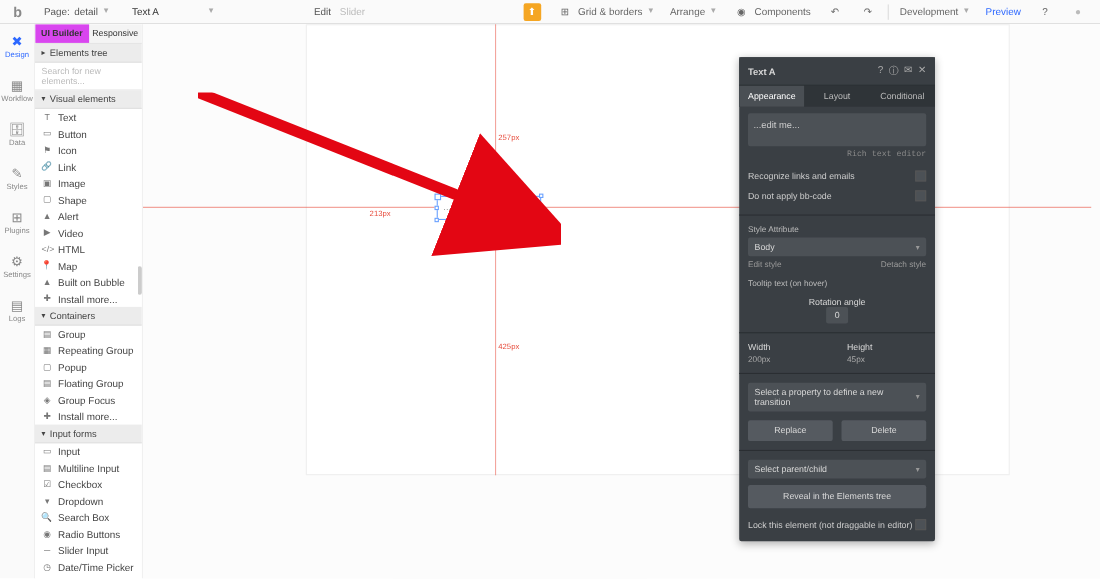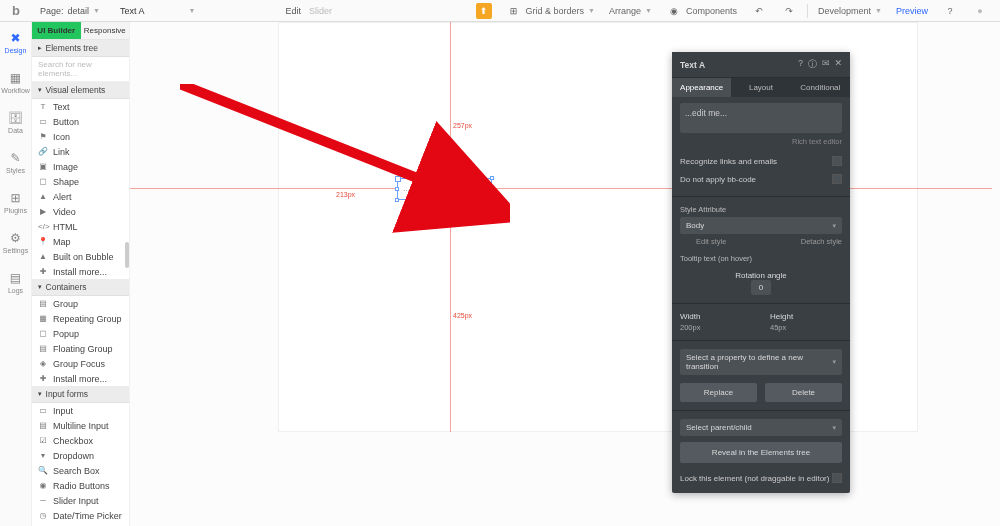--- a/index.html
+++ b/index.html
@@ -24,21 +24,21 @@
 .main { display:flex; height:504px; position:relative; }
 
 .leftnav { width:32px; background:#fafafa; border-right:1px solid #eee; display:flex; flex-direction:column; }
 .leftnav .nav-item { height:40px; display:flex; flex-direction:column; align-items:center; justify-content:center; font-size:7px; color:#888; cursor:pointer; gap:2px; }
 .leftnav .nav-item.active { color:#2d68ff; }
 .leftnav .nav-item .ico { font-size:12px; }
 
 .sidepanel { width:98px; background:#fff; border-right:1px solid #f0f0f0; font-size:9px; color:#444; overflow:hidden; position:relative; }
 .sidepanel .tabrow { display:flex; background:#f4f4f4; height:18px; font-size:8px; border-bottom:1px solid #e5e5e5; }
 .sidepanel .tabrow .tab { flex:1; text-align:center; line-height:18px; color:#333; }
-.sidepanel .tabrow .tab.active { background:#22c55e; font-weight:bold; }
+.sidepanel .tabrow .tab.active { background:#d946ef; font-weight:bold; }
 .sidepanel .section-hdr { background:#ececec; padding:3px 6px; font-size:8.5px; display:flex; align-items:center; gap:4px; border-bottom:1px solid #e0e0e0; }
 .sidepanel .section-hdr .tri { font-size:7px; }
 .sidepanel .search-row { padding:3px 6px; color:#bbb; font-size:8px; border-bottom:1px solid #f0f0f0; }
 .sidepanel .item-row { display:flex; align-items:center; gap:5px; padding:2.5px 6px; cursor:pointer; }
 .sidepanel .item-row .ico { width:10px; text-align:center; color:#777; font-size:8px; }
 
 .sidepanel-scroll { overflow-y:auto; height:calc(100% - 18px); }
 .vscroll { position:absolute; right:0; top:220px; width:4px; height:26px; background:#ccc; border-radius:2px; }
 
 .canvas-wrap { flex:1; position:relative; background:#fff; }
@@ -60,28 +60,28 @@
 .prop-panel { position:absolute; right:150px; top:30px; width:178px; background:#3a3f44; color:#d8d8d8; font-size:8.5px; border-radius:2px; box-shadow:0 2px 8px rgba(0,0,0,0.3); z-index:10; }
 .prop-header { display:flex; align-items:center; justify-content:space-between; padding:6px 8px; background:#3a3f44; border-bottom:1px solid #2a2e32; }
 .prop-header .title { font-weight:bold; }
 .prop-header .icons { display:flex; gap:5px; color:#aaa; }
 .prop-header .icons span { cursor:pointer; font-size:9px; }
 .prop-tabs { display:flex; background:#2f3438; font-size:8px; }
 .prop-tabs .ptab { flex:1; text-align:center; padding:5px 2px; color:#bbb; cursor:pointer; }
 .prop-tabs .ptab.active { background:#4a4f54; color:#fff; }
 .prop-body { padding:6px 8px; }
 .prop-body .edit-area { background:#4c5156; padding:5px; height:30px; color:#ccc; border-radius:2px; margin-bottom:4px; }
-.prop-body .rich-link { text-align:right; font-size:7.5px; color:#888; margin-bottom:6px; }
+.prop-body .rich-link { text-align:right; font-size:7.5px; color:#888; margin-bottom:6px;font-family:Liberation Mono, monospace; }
 .prop-body .check-row { display:flex; align-items:center; justify-content:space-between; padding:4px 0; font-size:8px; color:#ccc; }
 .prop-body .check-row .chk { width:10px; height:10px; background:#4c5156; border:1px solid #555; }
 .prop-body .big-btn { background:#555a60; text-align:center; padding:6px; margin:6px 0; border-radius:2px; cursor:pointer; font-size:8px; }
 .prop-body .lbl { font-size:7.5px; color:#bbb; margin-top:8px; margin-bottom:3px; }
 .prop-body .sel { background:#4c5156; padding:4px 6px; display:flex; justify-content:space-between; align-items:center; border-radius:2px; font-size:8px; }
 .prop-body .sel .caret { font-size:7px; color:#999; }
-.prop-body .row2 { display:flex; justify-content:space-between; font-size:7.5px; color:#999; margin-top:3px;margin-left:16px; }
+.prop-body .row2 { display:flex; justify-content:space-between; font-size:7.5px; color:#999; margin-top:3px; }
 .prop-body .wh { display:flex; gap:18px; margin-top:8px; font-size:8px; }
 .prop-body .wh .col { flex:1; }
 .prop-body .wh .col .val { font-size:7.5px; color:#aaa; margin-top:2px; }
 .prop-body .rot-row { display:flex; justify-content:space-between; align-items:center; margin-top:8px; font-size:8px;flex-direction:column; }
 .prop-body .rot-row .rot-val { background:#4c5156; padding:3px 8px; border-radius:2px; font-size:8px; color:#ddd; }
 .prop-body .btn-row { display:flex; gap:8px; margin-top:8px; }
 .prop-body .btn-row .btn { flex:1; background:#555a60; text-align:center; padding:5px; border-radius:2px; cursor:pointer; font-size:8px; }
 .prop-body .hr { border-top:1px solid #2a2e32; margin:8px -8px; }
 </style>
 </head>

